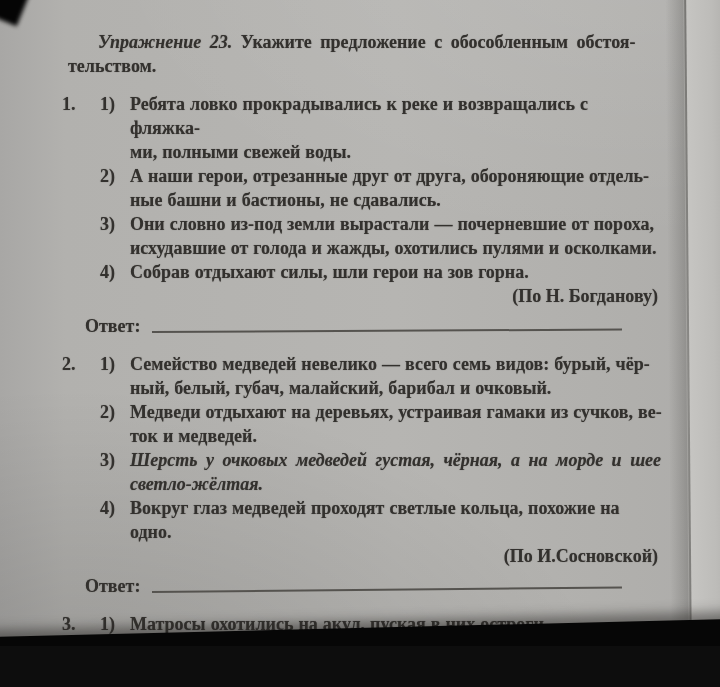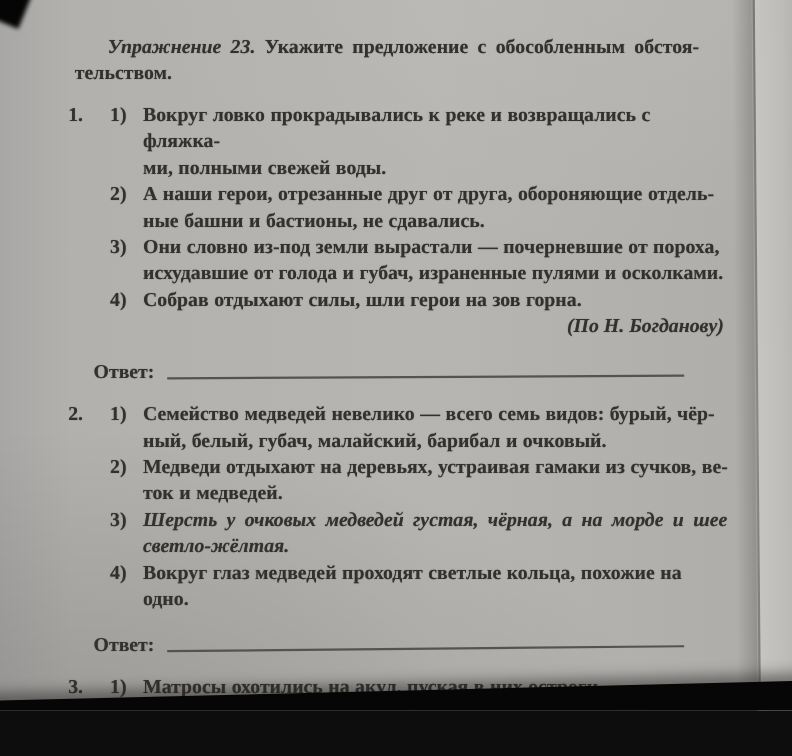--- a/index.html
+++ b/index.html
@@ -34,22 +34,22 @@
     text-shadow:0 0 1px rgba(52,50,46,0.55);
   }
   .title{margin-left:-32px;text-indent:30px;white-space:pre-line;word-spacing:4px;}
   .title .prefix{font-style:italic;}
   .exercise{position:relative;margin-top:14px;}
   .ex-num{position:absolute;left:-38px;top:0;width:34px;}
   .item{display:flex;}
   .marker{width:30px;flex:none;}
   .sentence{flex:1;white-space:pre-line;word-spacing:0.5px;}
   .wide .sentence{word-spacing:4px;font-style:italic;}
-  .attribution{text-align:right;font-style:italic;padding-right:4px;}
-  .answer-row{display:flex;align-items:flex-end;margin:16px 0 0 -15px;height:26px;text-align:right;}
+  .attribution{text-align:right;padding-right:4px;}
+  .answer-row{display:flex;align-items:flex-end;margin:4px 0 0 -15px;height:26px;text-align:right;}
   .answer-line{flex:1;border-bottom:2px solid #55534f;margin:0 40px 5px 12px;
     transform:rotate(-0.3deg);transform-origin:left bottom;}
   .answer-row.slant2 .answer-line{transform:rotate(-0.55deg);}
 </style>
 </head>
 <body>
 
 <div class="photo">
 
   <div class="edge-strip"></div>
@@ -58,32 +58,32 @@
 
   <div class="page-content">
 
     <div class="title"><span class="prefix">Упражнение 23.</span><span> Укажите предложение с обособленным обстоя-
 тельством.</span></div>
 
     <div class="exercise">
       <div class="ex-num">1.</div>
       <div class="item">
         <span class="marker">1)</span>
-        <span class="sentence">Вокруг ловко прокрадывались к реке и возвращались с фляжка-
+        <span class="sentence">Ребята ловко прокрадывались к реке и возвращались с фляжка-
 ми, полными свежей воды.</span>
       </div>
       <div class="item">
         <span class="marker">2)</span>
         <span class="sentence">А наши герои, отрезанные друг от друга, обороняющие отдель-
 ные башни и бастионы, не сдавались.</span>
       </div>
       <div class="item">
         <span class="marker">3)</span>
         <span class="sentence">Они словно из-под земли вырастали — почерневшие от пороха,
-исхудавшие от голода и губач, израненные пулями и осколками.</span>
+исхудавшие от голода и жажды, охотились пулями и осколками.</span>
       </div>
       <div class="item">
         <span class="marker">4)</span>
         <span class="sentence">Собрав отдыхают силы, шли герои на зов горна.</span>
       </div>
       <div class="attribution">(По Н. Богданову)</div>
       <div class="answer-row">
         <span>Ответ:</span>
         <span class="answer-line"></span>
       </div>
@@ -103,20 +103,21 @@
       </div>
       <div class="item wide">
         <span class="marker">3)</span>
         <span class="sentence">Шерсть у очковых медведей густая, чёрная, а на морде и шее
 светло-жёлтая.</span>
       </div>
       <div class="item">
         <span class="marker">4)</span>
         <span class="sentence">Вокруг глаз медведей проходят светлые кольца, похожие на одно.</span>
       </div>
+      <div class="attribution">(По И.Сосновской)</div>
       <div class="answer-row slant2">
         <span>Ответ:</span>
         <span class="answer-line"></span>
       </div>
     </div>
 
     <div class="exercise">
       <div class="ex-num">3.</div>
       <div class="item">
         <span class="marker">1)</span>

